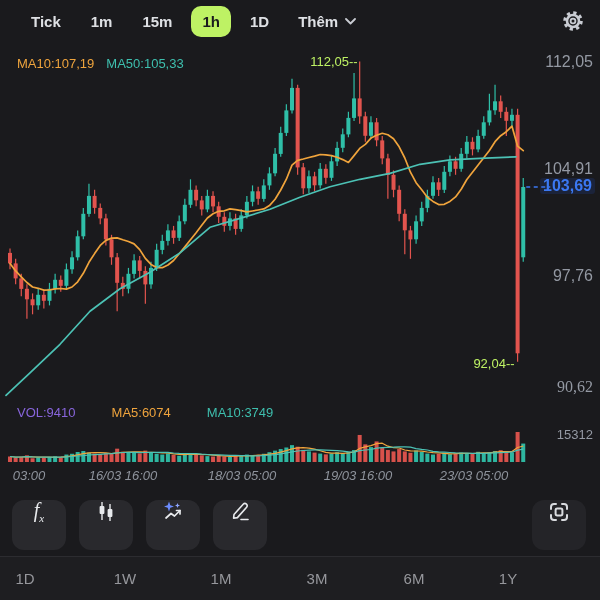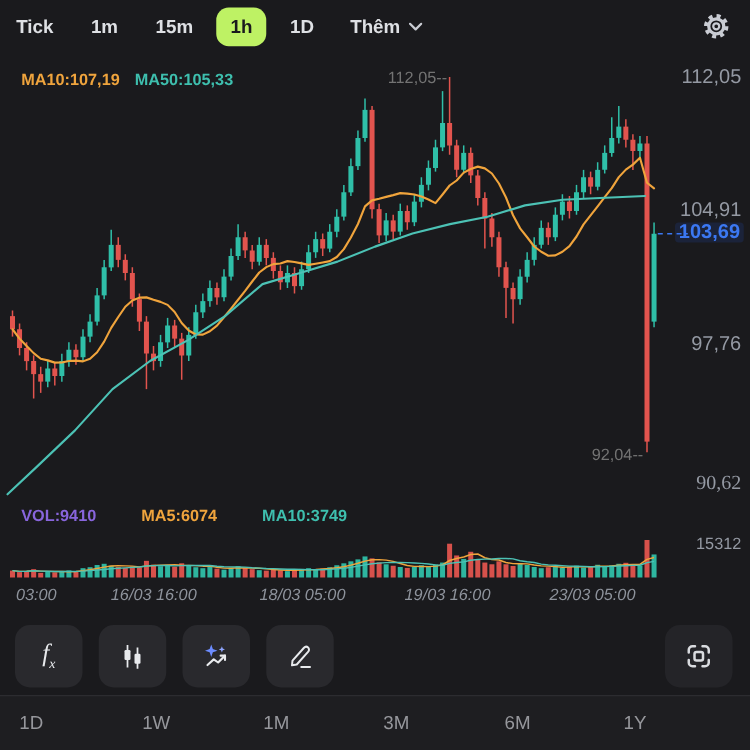--- a/index.html
+++ b/index.html
@@ -5,51 +5,51 @@
   * { margin:0; padding:0; box-sizing:border-box; }
   html,body { width:600px; height:600px; }
   body {
     font-family:"Liberation Sans", sans-serif;
     background:#1A1A1D; color:#DEE0E4;
     position:relative; overflow:hidden;
     -webkit-font-smoothing:antialiased;
   }
   
   .topbar { position:absolute; top:0; left:0; width:496px; height:42px;
-    display:flex; align-items:center; padding-left:2px; z-index:5; }
+    display:flex; align-items:center; padding-left:20px; z-index:5; }
   .interval { font-size:15px; font-weight:600; color:#DEE0E4; padding:7px 11px;
     border-radius:10px; margin-right:8px; cursor:pointer; white-space:nowrap; }
   .interval.active { background:#bef264; color:#1A1A1D; }
   .more-btn { display:flex; align-items:center; gap:7px; font-size:15px; font-weight:600;
     color:#DEE0E4; padding:7px 6px; margin-left:4px; cursor:pointer; }
   .gear { position:absolute; right:14px; top:8px; width:26px; height:26px; cursor:pointer;
     display:flex; align-items:center; justify-content:center; }
   
-  .legend { position:absolute; left:17px; font-size:13px; font-weight:700; z-index:4;
+  .legend { position:absolute; left:17px; font-size:13px; font-weight:400; z-index:4;
     display:flex; gap:12px; white-space:nowrap;align-items:center; }
   .legend-price { top:56px; }
   .legend-vol { top:405px;gap:36px; }
   .lg-orange { color:#EFA43D; }
   .lg-teal   { color:#3EBFAE; }
   .lg-purple { color:#8865DC; }
   
   #chart-svg { position:absolute; inset:0; z-index:1; }
   
   .price-label { position:absolute; right:7px; font-size:16px; color:#9499A3;
     z-index:3; line-height:16px; }
   .price-label.current { color:#3B78F2; font-weight:600; background:rgba(41,98,255,0.13);
     border-radius:3px; padding:0 3px; right:5px; }
   .vol-max-label { position:absolute; right:7px; top:427px; font-size:13px; color:#9499A3; z-index:3; }
-  .marker { position:absolute; font-size:13px; color:#737373; z-index:3; white-space:nowrap; }
+  .marker { position:absolute; font-size:13px; color:#bef264; z-index:3; white-space:nowrap; }
   .x-label { position:absolute; top:468px; font-size:13px; color:#8E939C; z-index:3;
     transform:translateX(-50%); white-space:nowrap;font-style:italic; }
   
   .toolbar { position:absolute; top:498px; left:0; width:600px; height:54px; z-index:5; }
   .tool-btn { position:absolute; top:2px; width:54px; height:50px; background:#29292D;
-    border-radius:12px; display:flex; align-items:center; justify-content:center; cursor:pointer; }
+    border-radius:12px; display:flex; align-items:flex-start; justify-content:center; cursor:pointer; }
   .fx-glyph { font-family:"Liberation Serif", serif; font-style:italic; font-size:20px;
     color:#E8EAED; line-height:1; }
   .fx-glyph sub { font-size:11px; font-style:italic; }
   
   .bottombar { position:absolute; left:0; top:556px; width:600px; height:44px;
     background:#1E1E21; border-top:1px solid #2C2C30; z-index:5;
     display:flex; align-items:center; }
   .tf-tab { position:absolute; transform:translateX(-50%); font-size:15px; font-weight:500;
     color:#96979C; cursor:pointer; top:13px; }
 </style>

